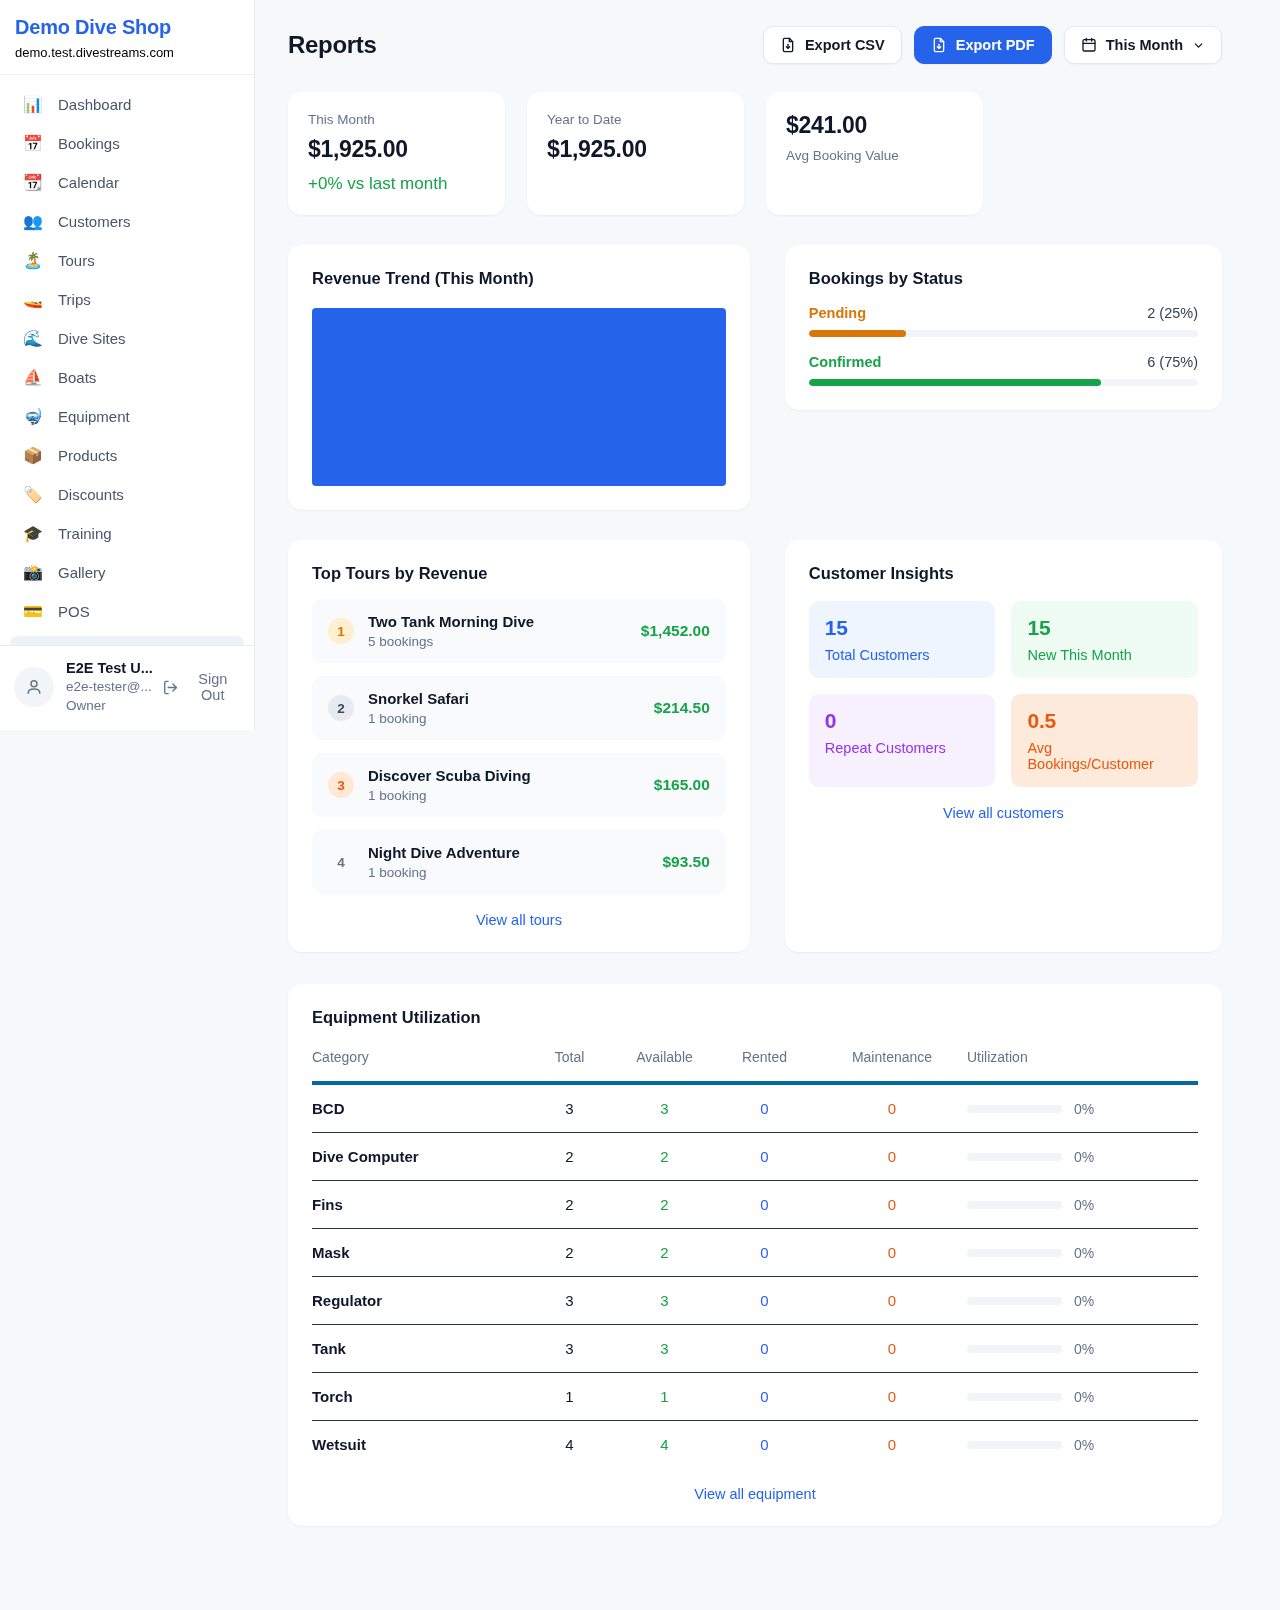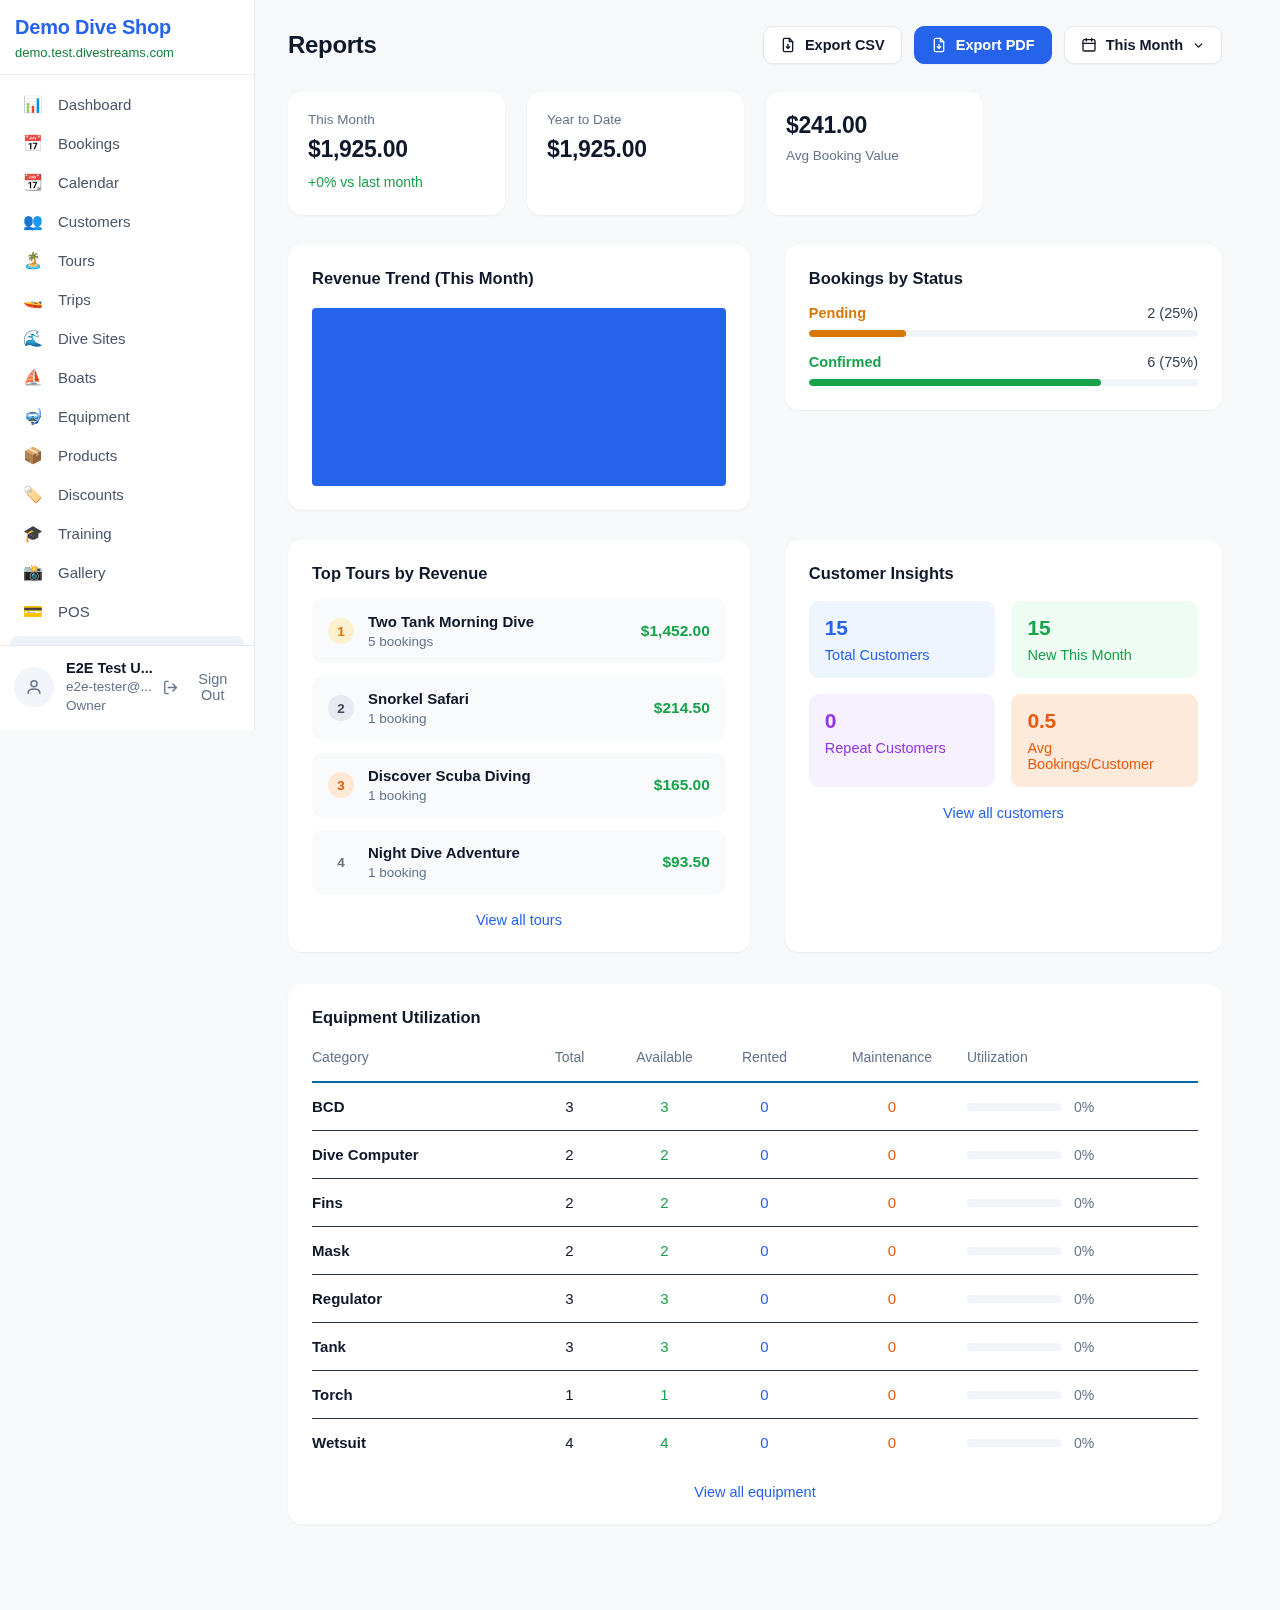--- a/index.html
+++ b/index.html
@@ -11,21 +11,21 @@
     color:#111827;
     position:relative;
   }
   
   .sidebar {
     position:absolute; left:0; top:0; width:255px;
     background:#ffffff; border-right:1px solid #e7eaef;
   }
   .sb-header { padding:16px 15px 14px; border-bottom:1px solid #edf0f4; }
   .brand { color:#2563eb; font-size:20px; font-weight:700; letter-spacing:-0.2px; cursor:pointer; }
-  .domain { color:#15803d; font-size:13px; margin-top:6px; }
+  .domain { color:#000000; font-size:13px; margin-top:6px; }
   .nav { padding:10px 10px 0; }
   .nav-item {
     display:flex; align-items:center; gap:14px;
     padding:10px 12px; border-radius:8px; cursor:pointer;
     font-size:15px; color:#4a5568; text-decoration:none;
   }
   .nav-ic { width:22px; font-size:16px; text-align:center; flex:0 0 auto; }
   .nav-highlight {
     margin:5px 10px 0; height:9px;
     background:#edf2f9; border-radius:8px 8px 0 0;
@@ -62,21 +62,21 @@
   .btn svg { flex:0 0 auto; }
   
   .stats { margin-top:28px; display:grid; grid-template-columns:repeat(4,1fr); gap:22px; }
   .card {
     background:#fff; border-radius:14px;
     box-shadow:0 1px 2px rgba(16,24,40,.05);
   }
   .stat-card { padding:20px; height:123px; }
   .stat-label { font-size:13.5px; color:#64748b; }
   .stat-value { font-size:23px; font-weight:800; color:#0f172a; margin-top:9px; letter-spacing:-0.3px; }
-  .stat-delta { font-size:14px; color:#16a34a; margin-top:11px; }
+  .stat-delta { font-size:17px; color:#16a34a; margin-top:11px; }
   .stat-card.rev .stat-value { margin-top:0; }
   .stat-card.rev .stat-label { margin-top:9px; }
   .grid2 { margin-top:30px; display:grid; grid-template-columns:468fr 443fr; gap:35px; }
   .grid2.top-align { align-items:start; }
   .panel { padding:24px; }
   .panel h2 { font-size:16.5px; font-weight:700; color:#0f172a; }
   .chart-bar { margin-top:20px; height:178px; background:#2563eb; border-radius:4px; }
   
   .status-row { margin-top:17px; }
   .status-line { display:flex; align-items:center; justify-content:space-between; }
@@ -120,21 +120,21 @@
   .t-green  { background:#effcf3; } .t-green  .tile-v,.t-green  .tile-l { color:#16a34a; }
   .t-purple { background:#f7f0fe; } .t-purple .tile-v,.t-purple .tile-l { color:#9333ea; }
   .t-orange { background:#fdeada; } .t-orange .tile-v,.t-orange .tile-l { color:#ea580c; }
   
   .equip { margin-top:32px; }
   .etable { margin-top:12px; }
   .erow {
     display:grid; grid-template-columns:210px 95px 95px 105px 150px 1fr;
     align-items:center;
   }
-  .ehead { padding:10px 0 16px; border-bottom:2px solid #0369a1; }
+  .ehead { padding:10px 0 16px; border-bottom:4px solid #0369a1; }
   .ehead span { font-size:14px; color:#64748b; }
   .ebody { padding:15px 0; border-bottom:1px solid #273142; }
   .ebody:last-of-type { border-bottom:none; }
   .c-cat { font-size:15px; color:#0f172a; font-weight:600; }
   .c-num { text-align:center; font-size:15px; }
   .c-total { color:#0f172a; }
   .c-avail { color:#16a34a; }
   .c-rent  { color:#2563eb; }
   .c-maint { color:#ea580c; }
   .c-util { display:flex; align-items:center; gap:12px; }

